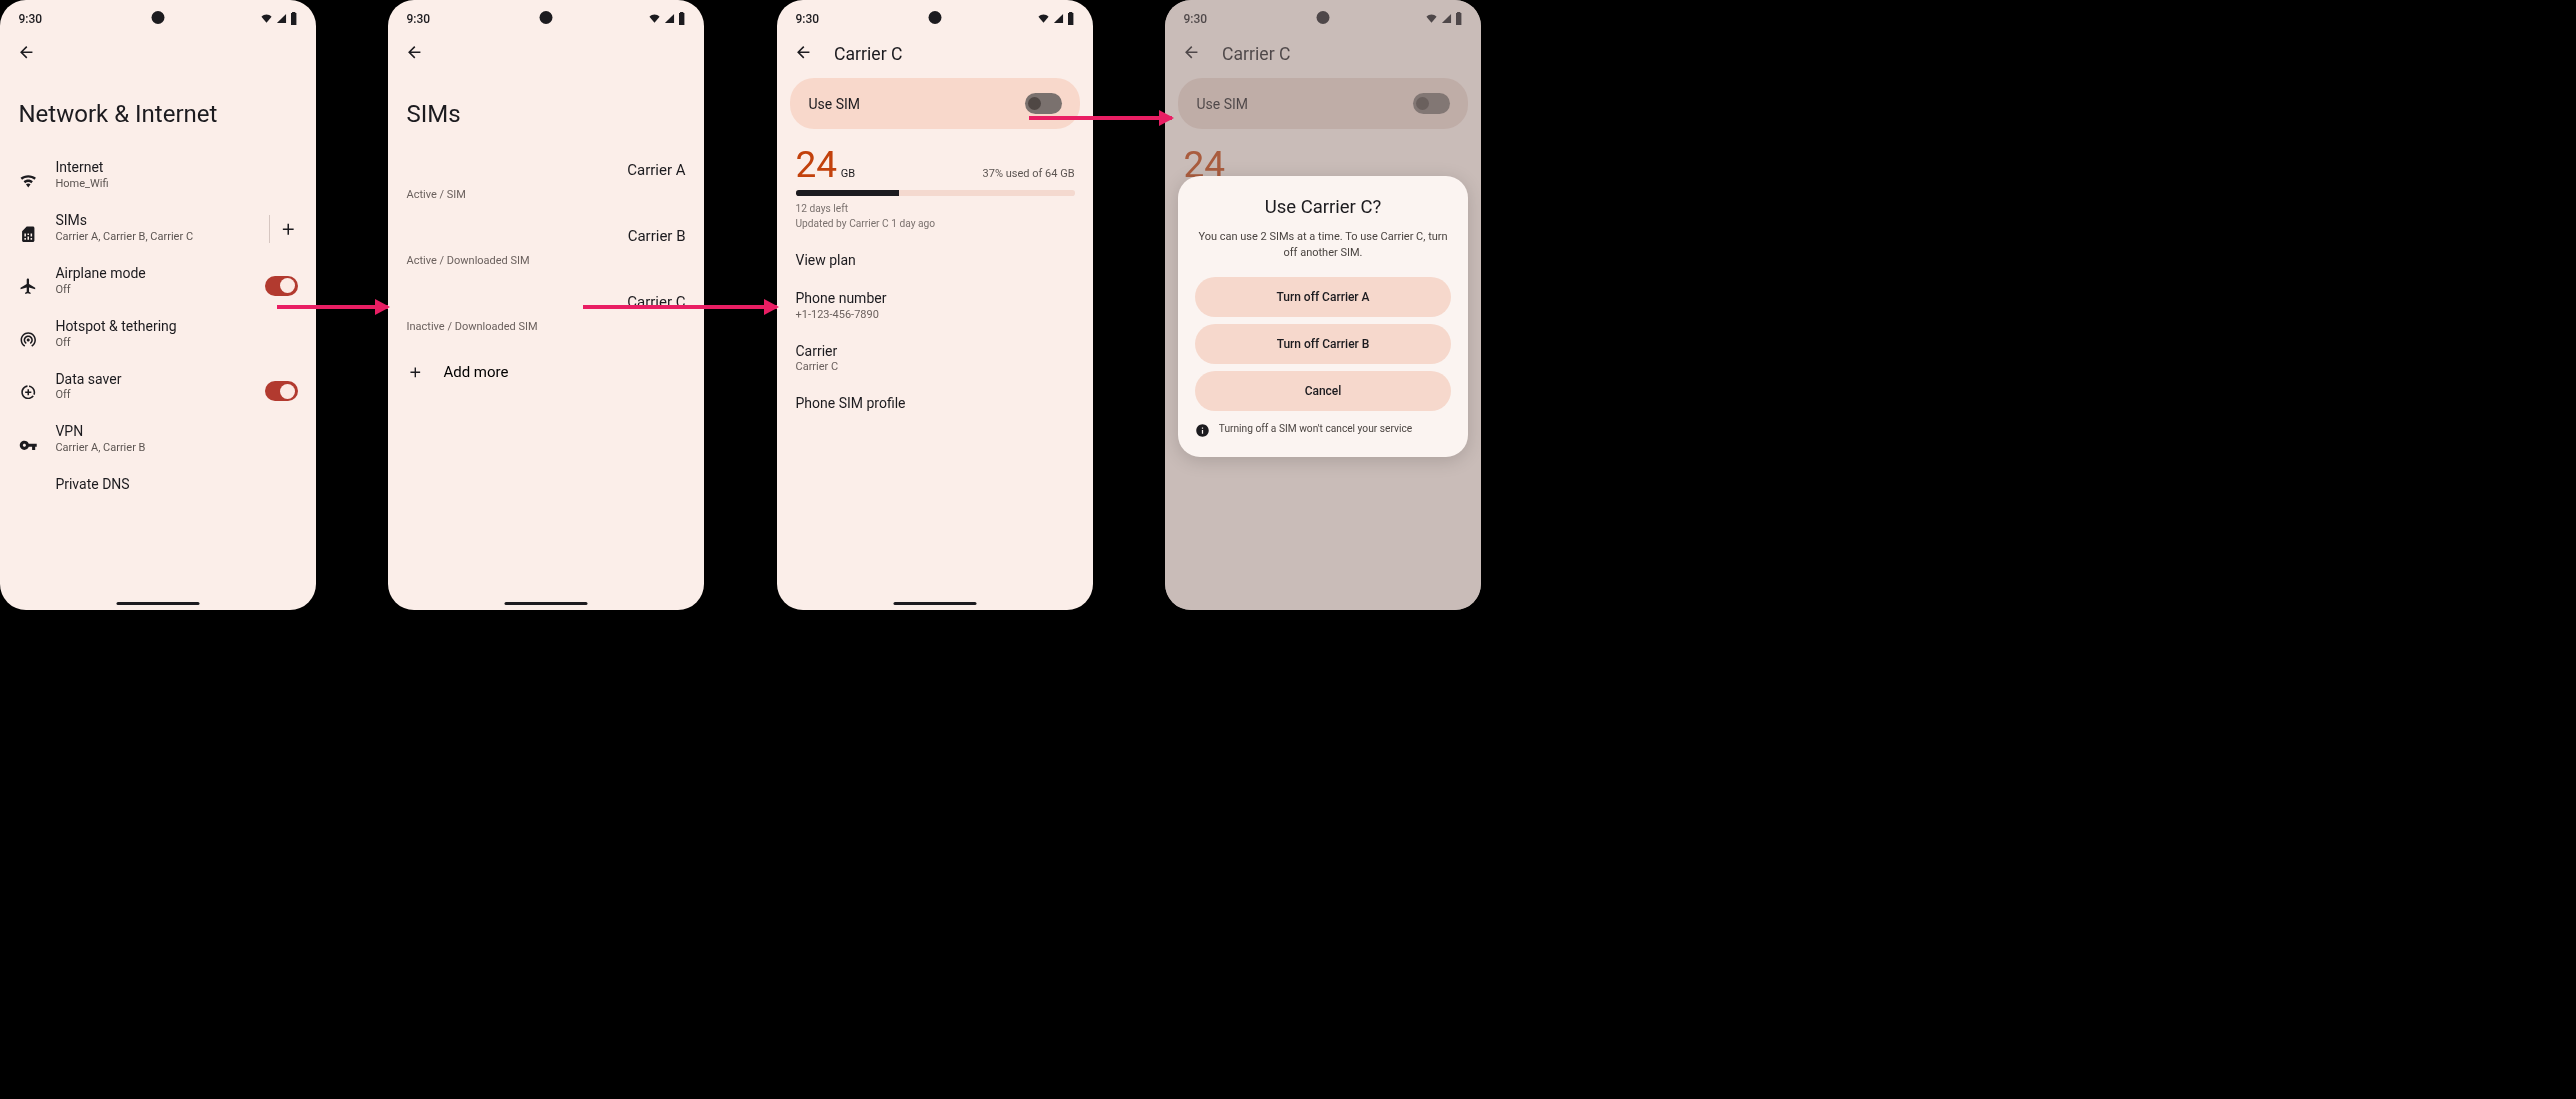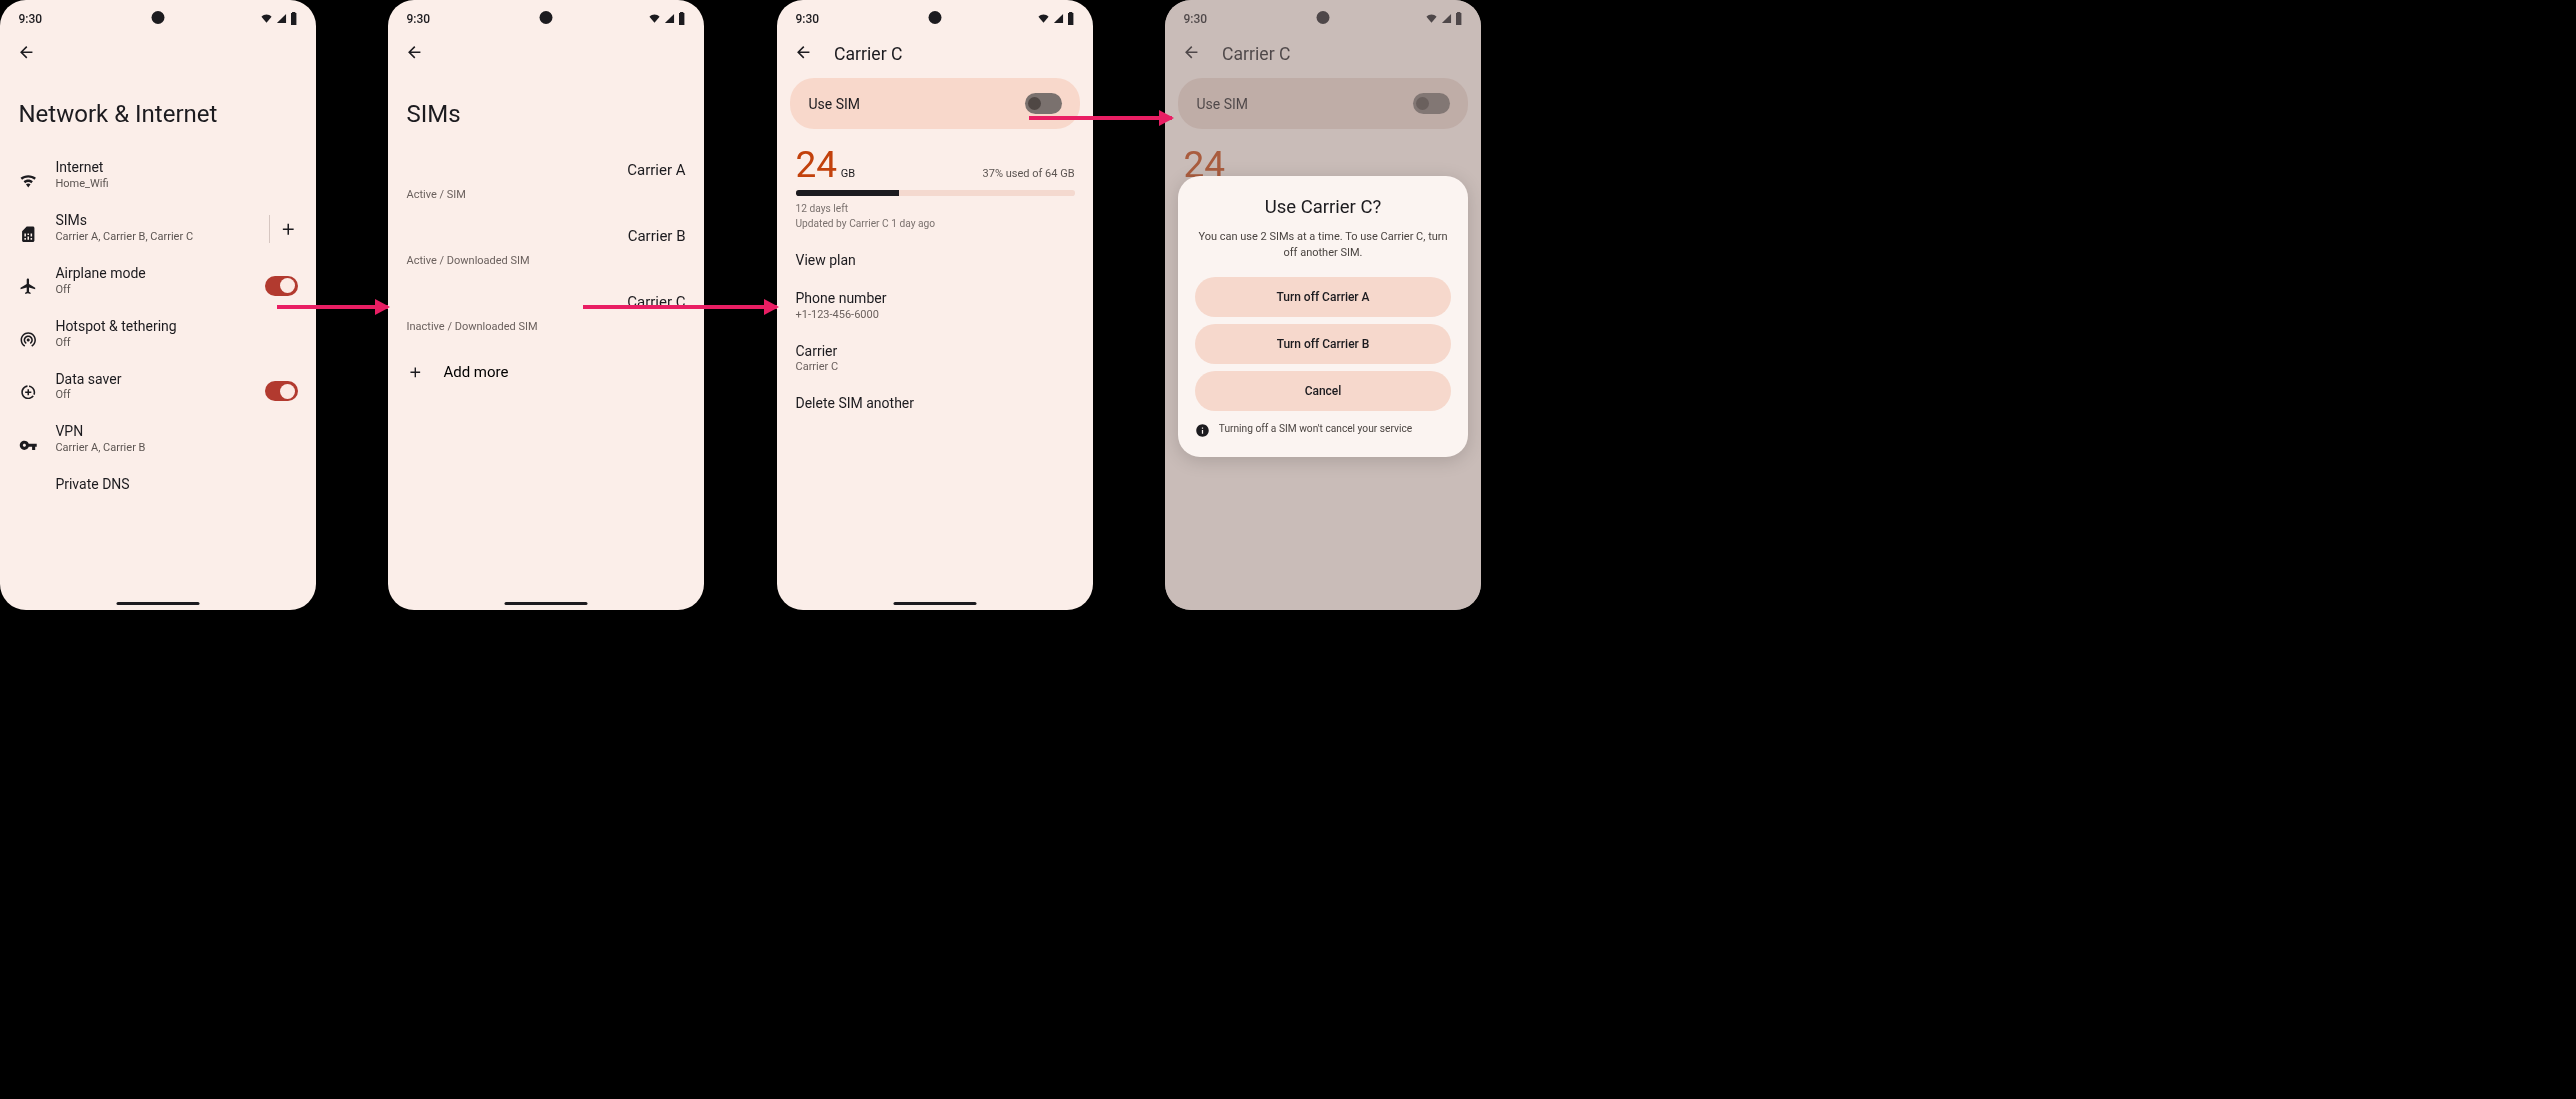--- a/index.html
+++ b/index.html
@@ -379,28 +379,28 @@
       <div>12 days left</div>
       <div>Updated by Carrier C 1 day ago</div>
     </div>
   </div>
 
   <div class="detail-row">
     <div class="title">View plan</div>
   </div>
   <div class="detail-row">
     <div class="title">Phone number</div>
-    <div class="sub">+1-123-456-6000</div>
+    <div class="sub">+1-123-456-7890</div>
   </div>
   <div class="detail-row">
     <div class="title">Carrier</div>
     <div class="sub">Carrier C</div>
   </div>
   <div class="detail-row">
-    <div class="title">Delete SIM another</div>
+    <div class="title">Phone SIM profile</div>
   </div>
   <div class="nav-handle"></div>
 </div>
 
 <div class="phone dimmed" style="left:1165px;">
   <div class="camera"></div>
   <div class="status-bar">
     <span>9:30</span>
     <span class="status-right">
       <svg width="15" height="11" viewBox="0 0 24 24">

